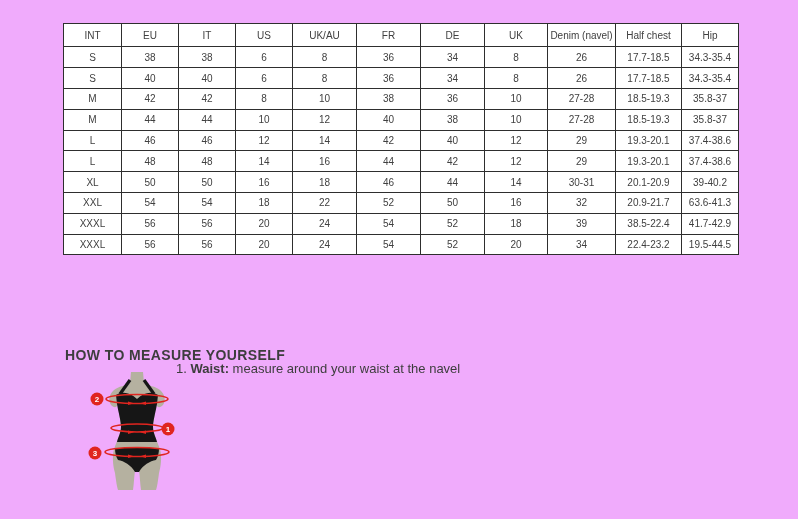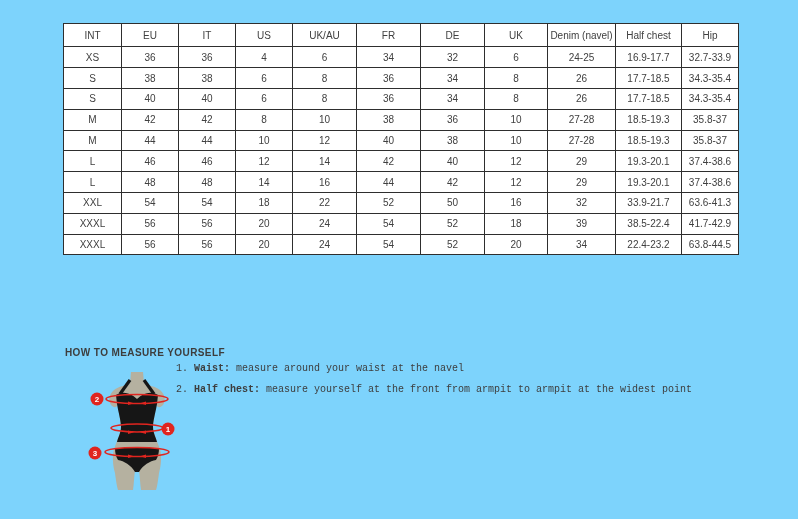--- a/index.html
+++ b/index.html
@@ -5,21 +5,21 @@
   * { margin: 0; padding: 0; box-sizing: border-box; }
   html, body { background: #ffffff; }
   body {
     font-family: "Liberation Sans", sans-serif;
     color: var(--text-dark, #404040);
   }
   .page {
     position: relative;
     width: 798px;
     height: 519px;
-    background: #7dd3fc;
+    background: #f0abfc;
     overflow: hidden;
   }
 
   
   .table-wrap {
     position: absolute;
     left: 63px;
     top: 23px;
   }
   table.size-table {
@@ -48,46 +48,45 @@
     position: absolute;
     left: 65px;
     top: 345px;
     width: 670px;
     height: 160px;
   }
   .measure-heading {
     position: absolute;
     left: 0;
     top: 2px;
-    font-size: 10px;
+    font-size: 14px;
     font-weight: 700;
     letter-spacing: 0.4px;
     color: #3d3d3d;
   }
   .mannequin {
     position: absolute;
     left: 20px;
     top: 26px;
     width: 102px;
     height: 120px;
   }
   ol.measure-steps {
     position: absolute;
     left: 111px;
     top: 19px;
     list-style: none;
     width: 470px;
   }
   ol.measure-steps li {
-    font-size: 10px;
+    font-size: 13px;
     line-height: 10px;
     color: #3d3d3d;
     margin-bottom: 10.5px;
     white-space: nowrap;
-    font-family: Liberation Mono, monospace;
   }
   ol.measure-steps .step-term { font-weight: 700; }
 
   .badge-label {
     font-family: "Liberation Sans", sans-serif;
     font-size: 8px;
     font-weight: 700;
     fill: #ffffff;
     text-anchor: middle;
   }
@@ -122,33 +121,20 @@
             <th>FR</th>
             <th>DE</th>
             <th>UK</th>
             <th>Denim (navel)</th>
             <th>Half chest</th>
             <th>Hip</th>
           </tr>
       </thead>
       <tbody>
           <tr>
-            <td>XS</td>
-            <td>36</td>
-            <td>36</td>
-            <td>4</td>
-            <td>6</td>
-            <td>34</td>
-            <td>32</td>
-            <td>6</td>
-            <td>24-25</td>
-            <td>16.9-17.7</td>
-            <td>32.7-33.9</td>
-          </tr>
-          <tr>
             <td>S</td>
             <td>38</td>
             <td>38</td>
             <td>6</td>
             <td>8</td>
             <td>36</td>
             <td>34</td>
             <td>8</td>
             <td>26</td>
             <td>17.7-18.5</td>
@@ -213,30 +199,43 @@
             <td>14</td>
             <td>16</td>
             <td>44</td>
             <td>42</td>
             <td>12</td>
             <td>29</td>
             <td>19.3-20.1</td>
             <td>37.4-38.6</td>
           </tr>
           <tr>
+            <td>XL</td>
+            <td>50</td>
+            <td>50</td>
+            <td>16</td>
+            <td>18</td>
+            <td>46</td>
+            <td>44</td>
+            <td>14</td>
+            <td>30-31</td>
+            <td>20.1-20.9</td>
+            <td>39-40.2</td>
+          </tr>
+          <tr>
             <td>XXL</td>
             <td>54</td>
             <td>54</td>
             <td>18</td>
             <td>22</td>
             <td>52</td>
             <td>50</td>
             <td>16</td>
             <td>32</td>
-            <td>33.9-21.7</td>
+            <td>20.9-21.7</td>
             <td>63.6-41.3</td>
           </tr>
           <tr>
             <td>XXXL</td>
             <td>56</td>
             <td>56</td>
             <td>20</td>
             <td>24</td>
             <td>54</td>
             <td>52</td>
@@ -249,21 +248,21 @@
             <td>XXXL</td>
             <td>56</td>
             <td>56</td>
             <td>20</td>
             <td>24</td>
             <td>54</td>
             <td>52</td>
             <td>20</td>
             <td>34</td>
             <td>22.4-23.2</td>
-            <td>63.8-44.5</td>
+            <td>19.5-44.5</td>
           </tr>
         </tbody>
     </table>
   </div>
 
   <section class="measure">
     <h3 class="measure-heading">HOW TO MEASURE YOURSELF</h3>
 
     <svg class="mannequin" viewBox="0 0 102 120">
 
@@ -315,17 +314,16 @@
         <text class="badge-label" x="83" y="61">1</text>
       </g>
       <g>
         <circle cx="10" cy="82" r="6.5" fill="var(--accent-red)"></circle>
         <text class="badge-label" x="10" y="85">3</text>
       </g>
     </svg>
 
     <ol class="measure-steps">
         <li><span class="step-num">1. </span><b class="step-term">Waist:</b><span> measure around your waist at the navel</span></li>
-        <li><span class="step-num">2. </span><b class="step-term">Half chest:</b><span> measure yourself at the front from armpit to armpit at the widest point</span></li>
       </ol>
   </section>
 
 </div>
 
 </body></html>

